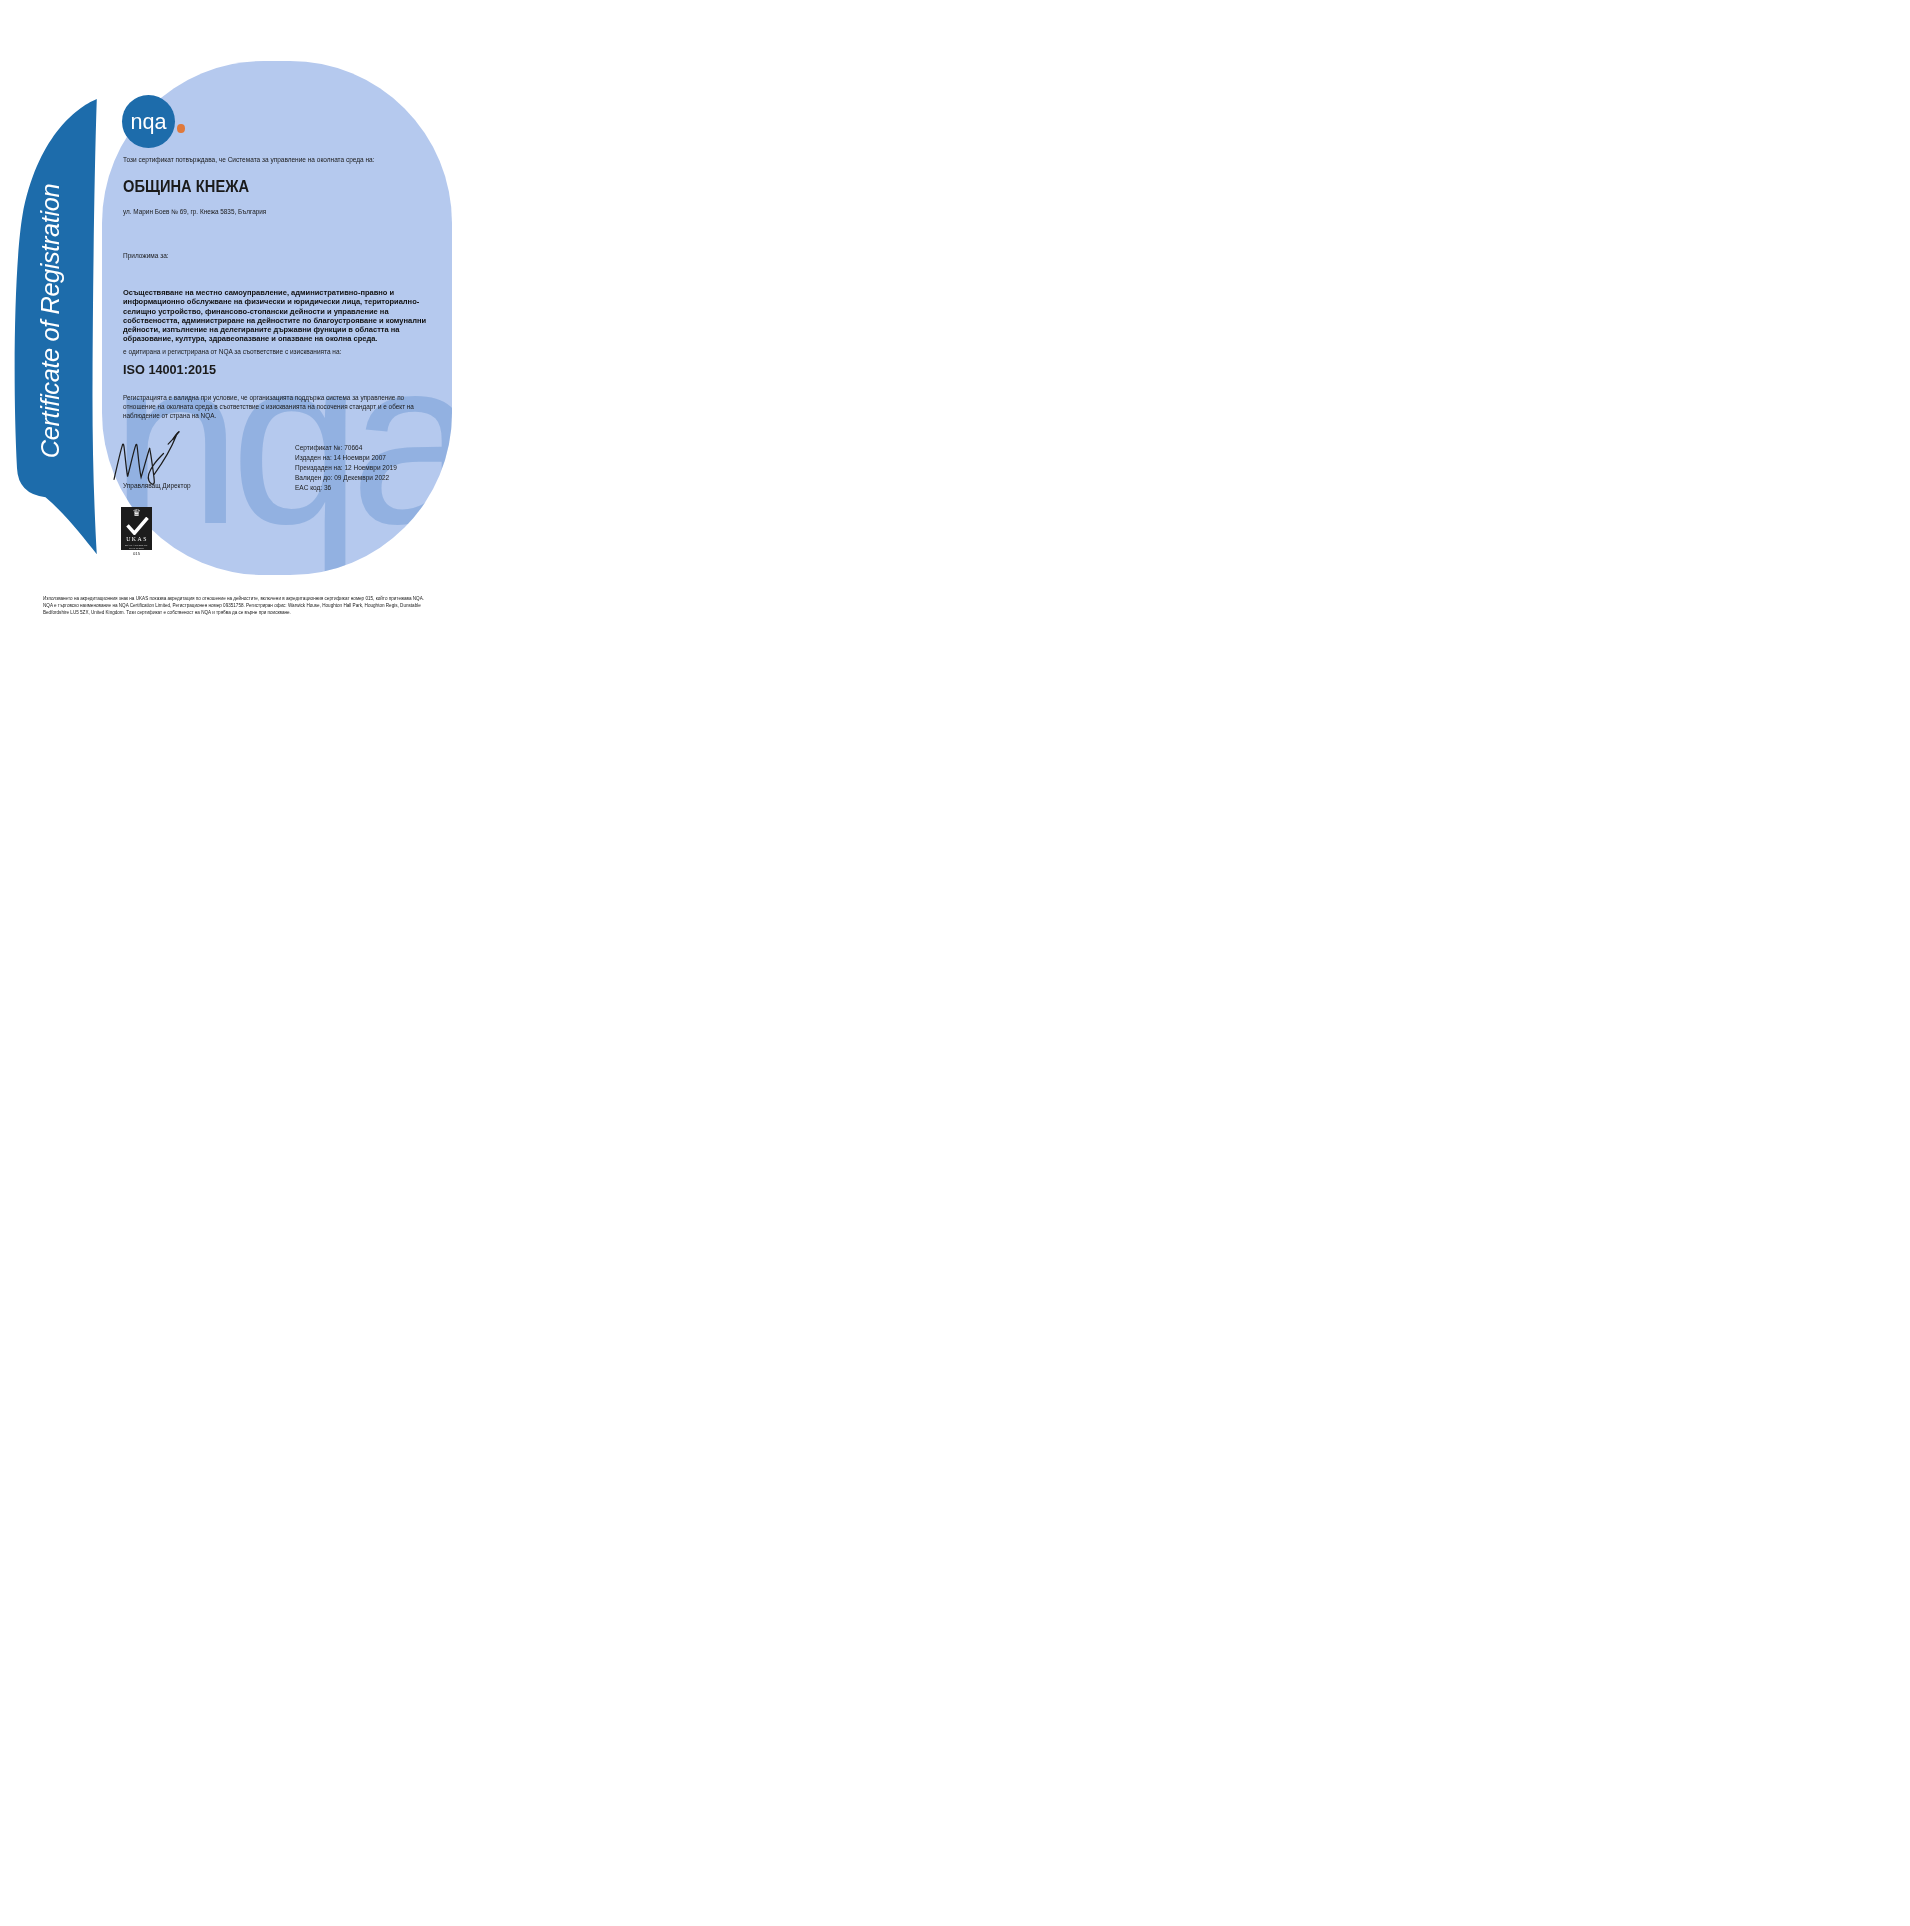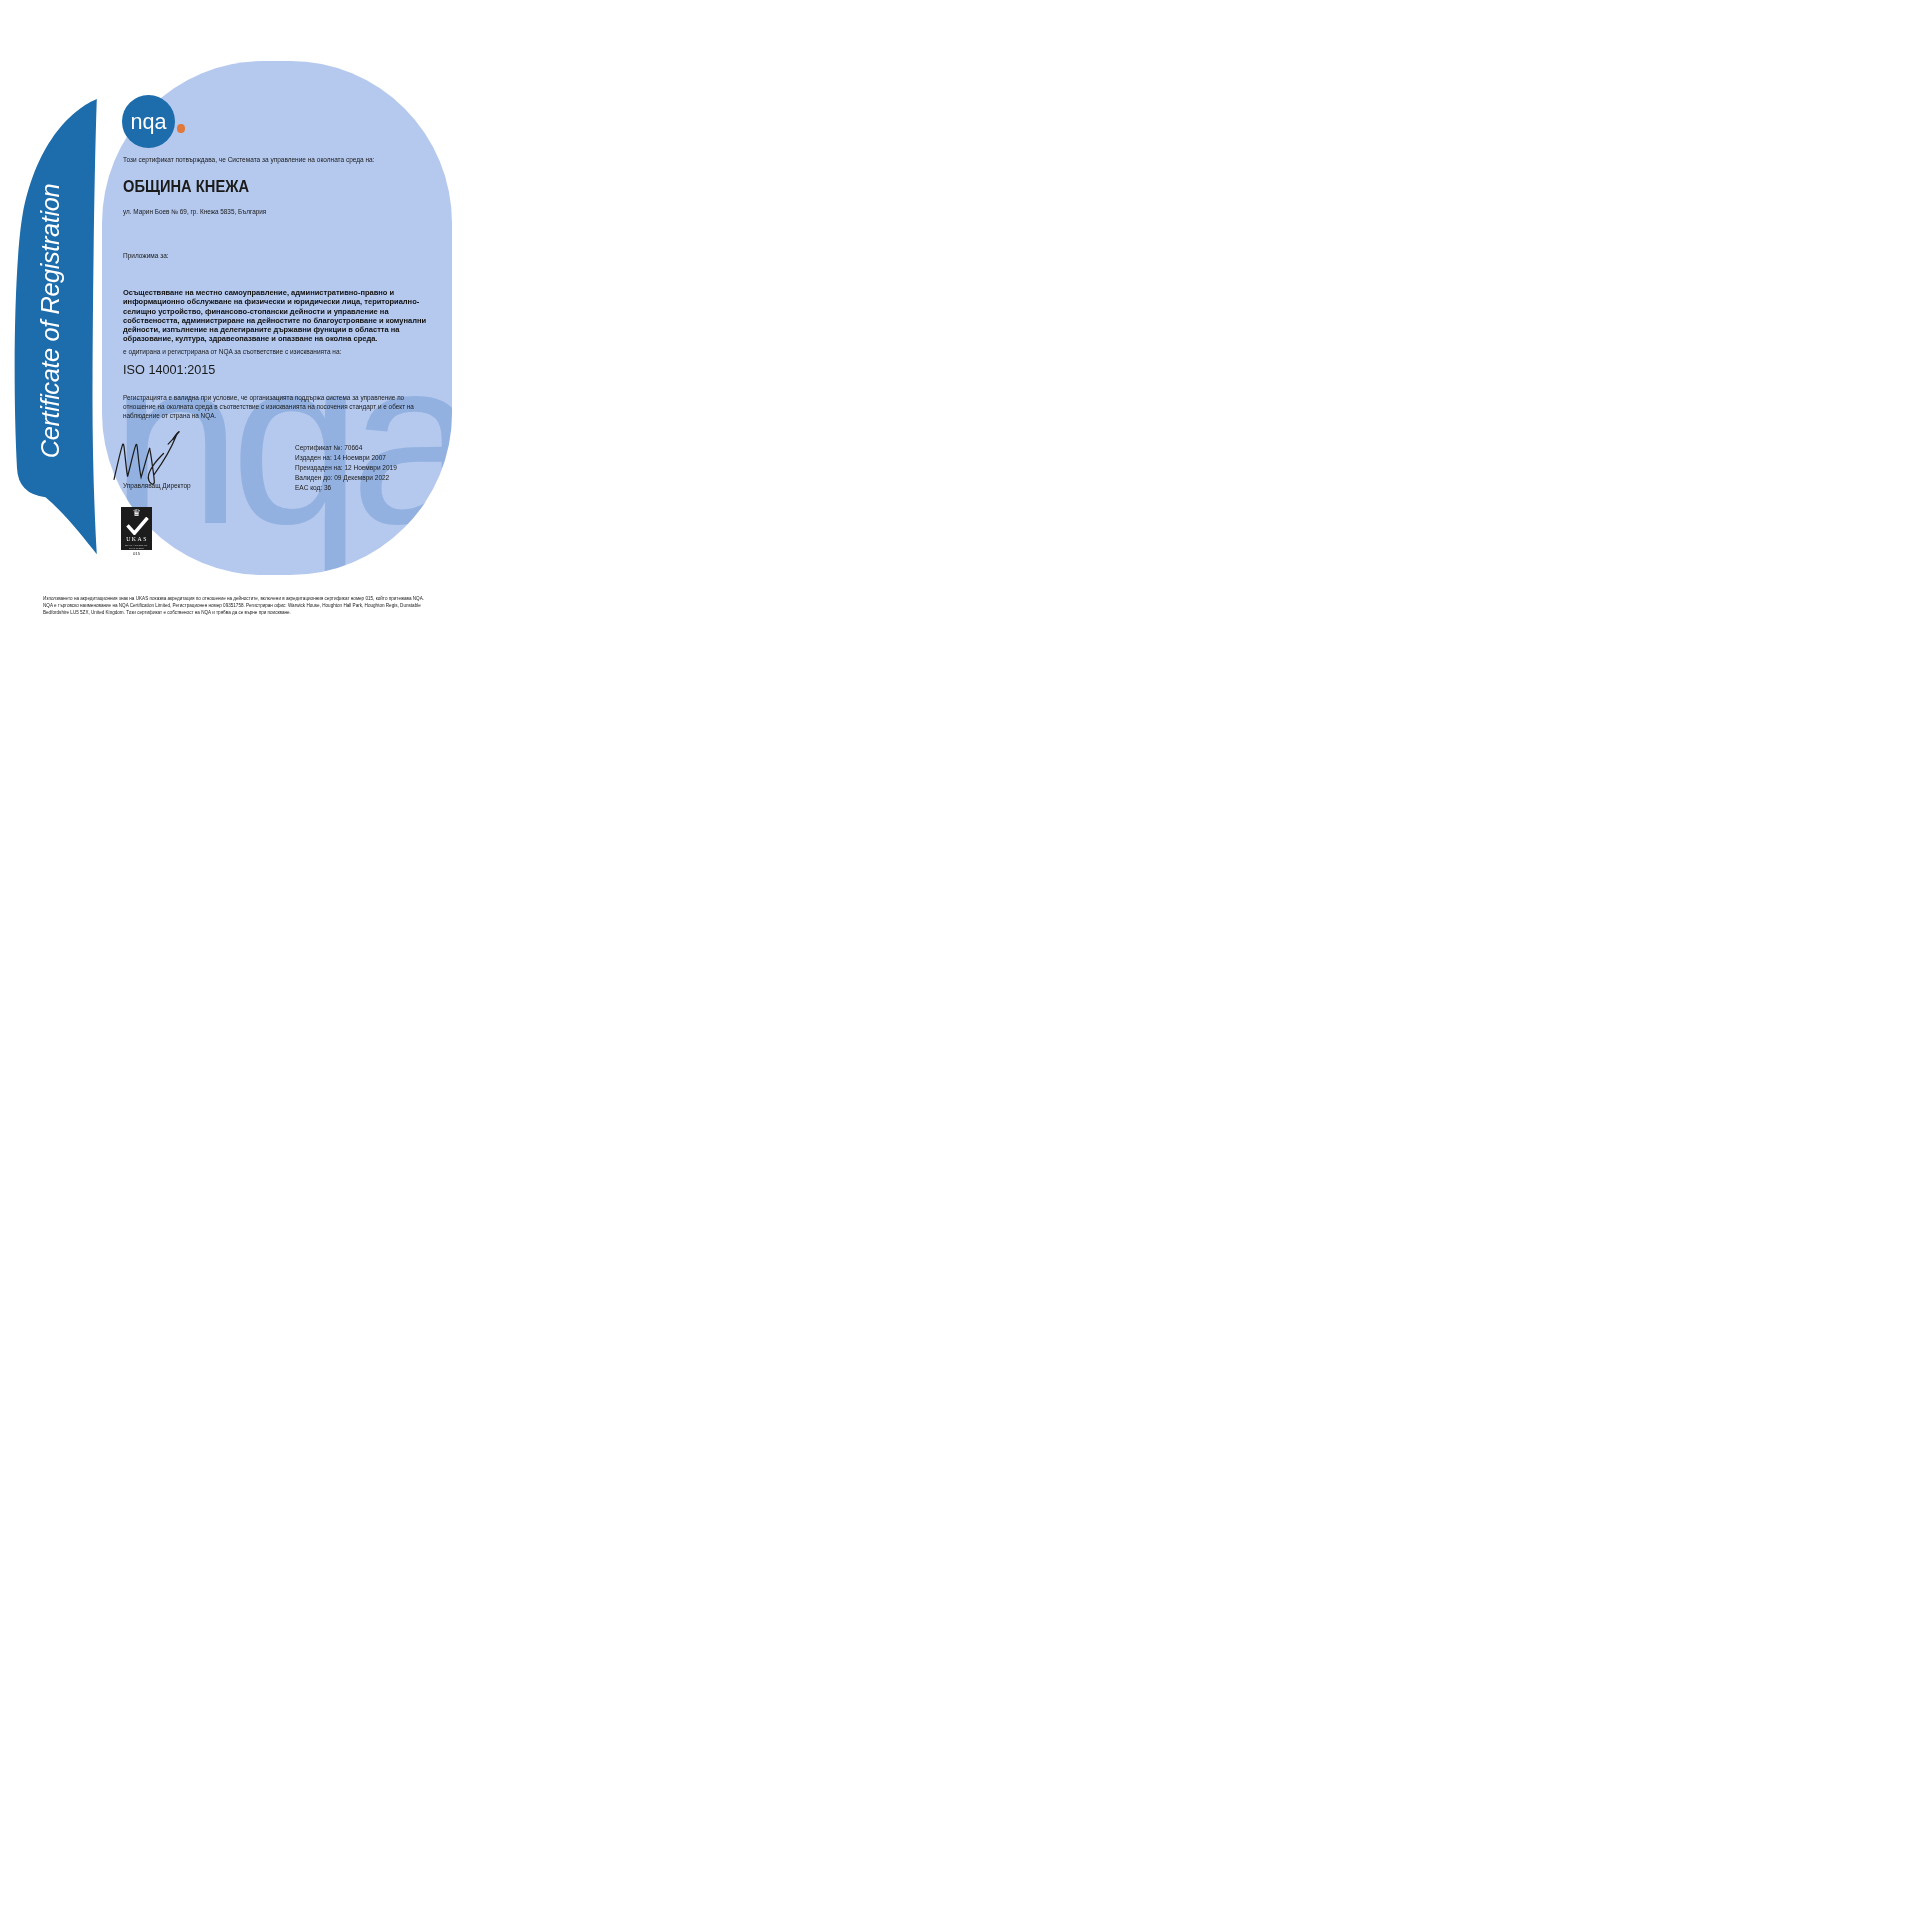--- a/index.html
+++ b/index.html
@@ -64,21 +64,21 @@
     transform:scaleX(0.85);transform-origin:left;
     white-space:nowrap;letter-spacing:0px;
   }
   .address{left:123px;top:208px;font-size:6.4px;}
   .applicable{left:123px;top:252px;font-size:6.5px;}
   .scope{
     left:123px;top:288px;width:315px;
     font-size:7.5px;font-weight:700;line-height:1.24;color:#111111;
   }
   .auditline{left:123px;top:348px;width:316px;font-size:6.5px;}
-  .standard{left:123px;top:363px;font-size:12.7px;font-weight:400;letter-spacing:0px;}
+  .standard{left:123px;top:363px;font-size:12.7px;font-weight:700;letter-spacing:0px;}
   .validity{left:123px;top:394px;width:304px;font-size:6.4px;line-height:1.4;}
   .details{left:295px;top:443px;font-size:6.5px;line-height:10px;white-space:nowrap;}
   .director{left:123px;top:482px;font-size:6.5px;}
   .sig-svg{position:absolute;left:104px;top:424px;width:85px;height:62px;}
   
   .ukas-box{
     position:absolute;left:121px;top:507px;width:31px;height:43px;
     background:#1c1c1c;color:#ffffff;
   }
   .ukas-crown{position:absolute;left:0;top:1.2px;width:31px;text-align:center;font-size:9.2px;line-height:1;color:#fff;font-family:"DejaVu Sans",sans-serif;}

